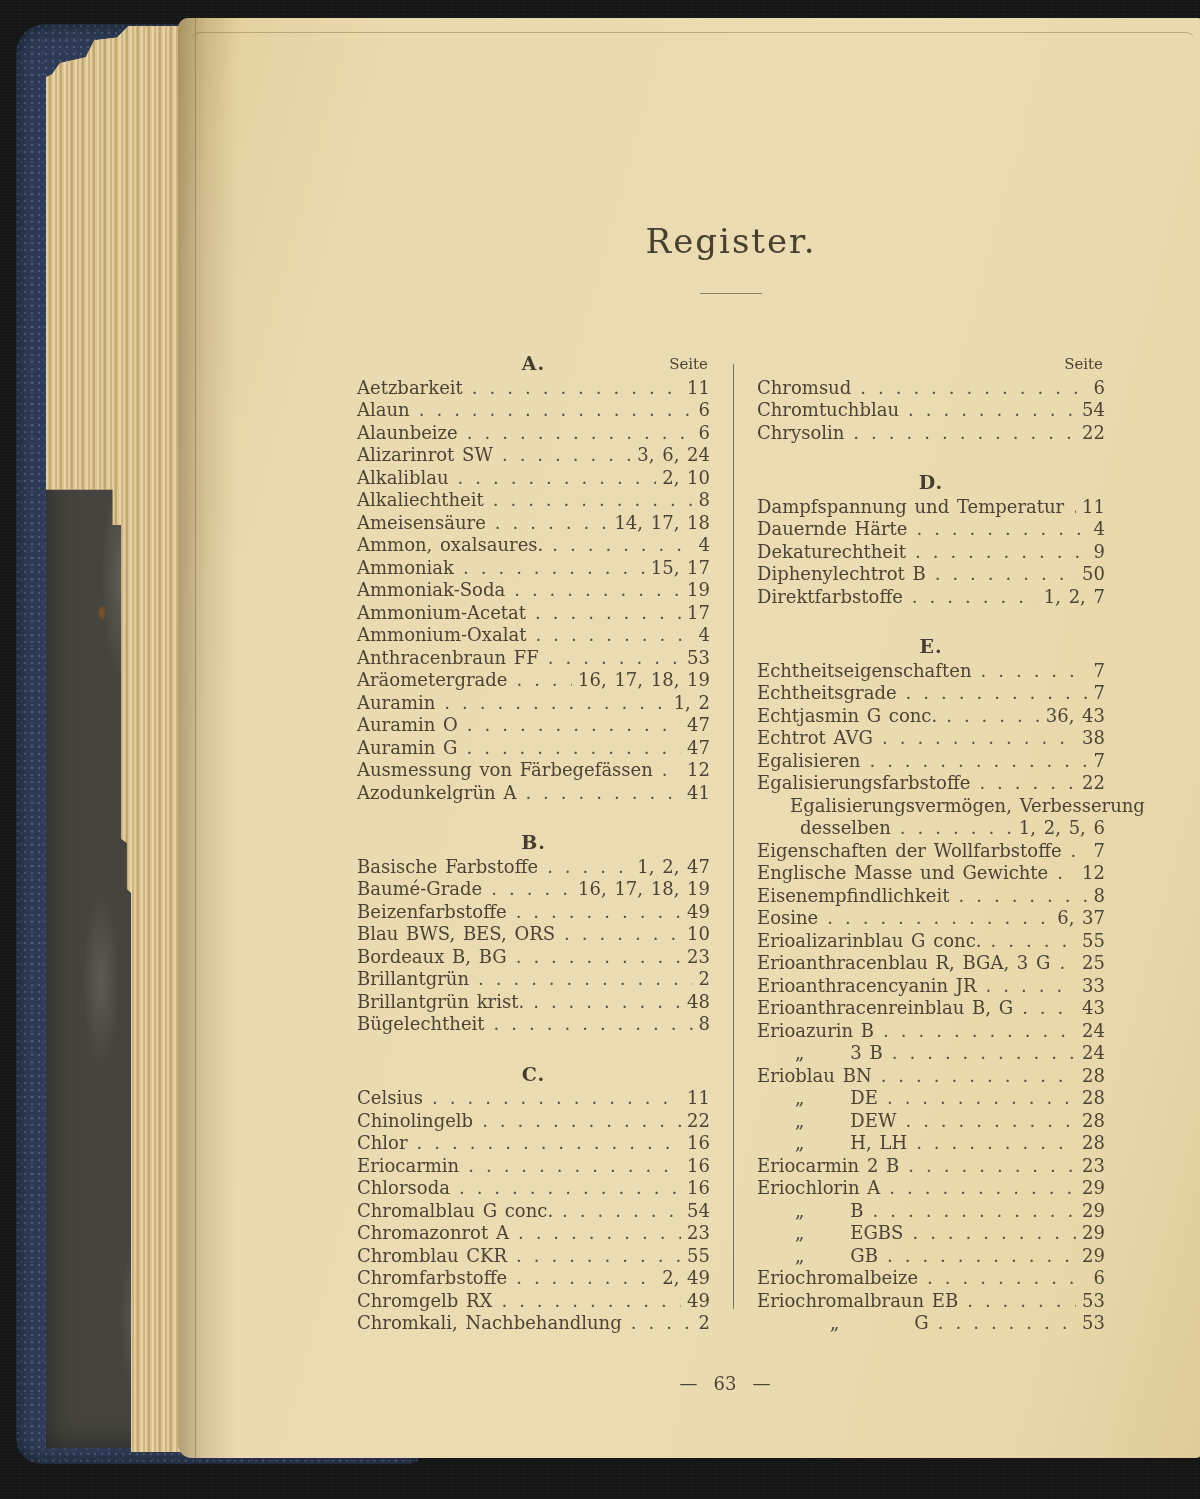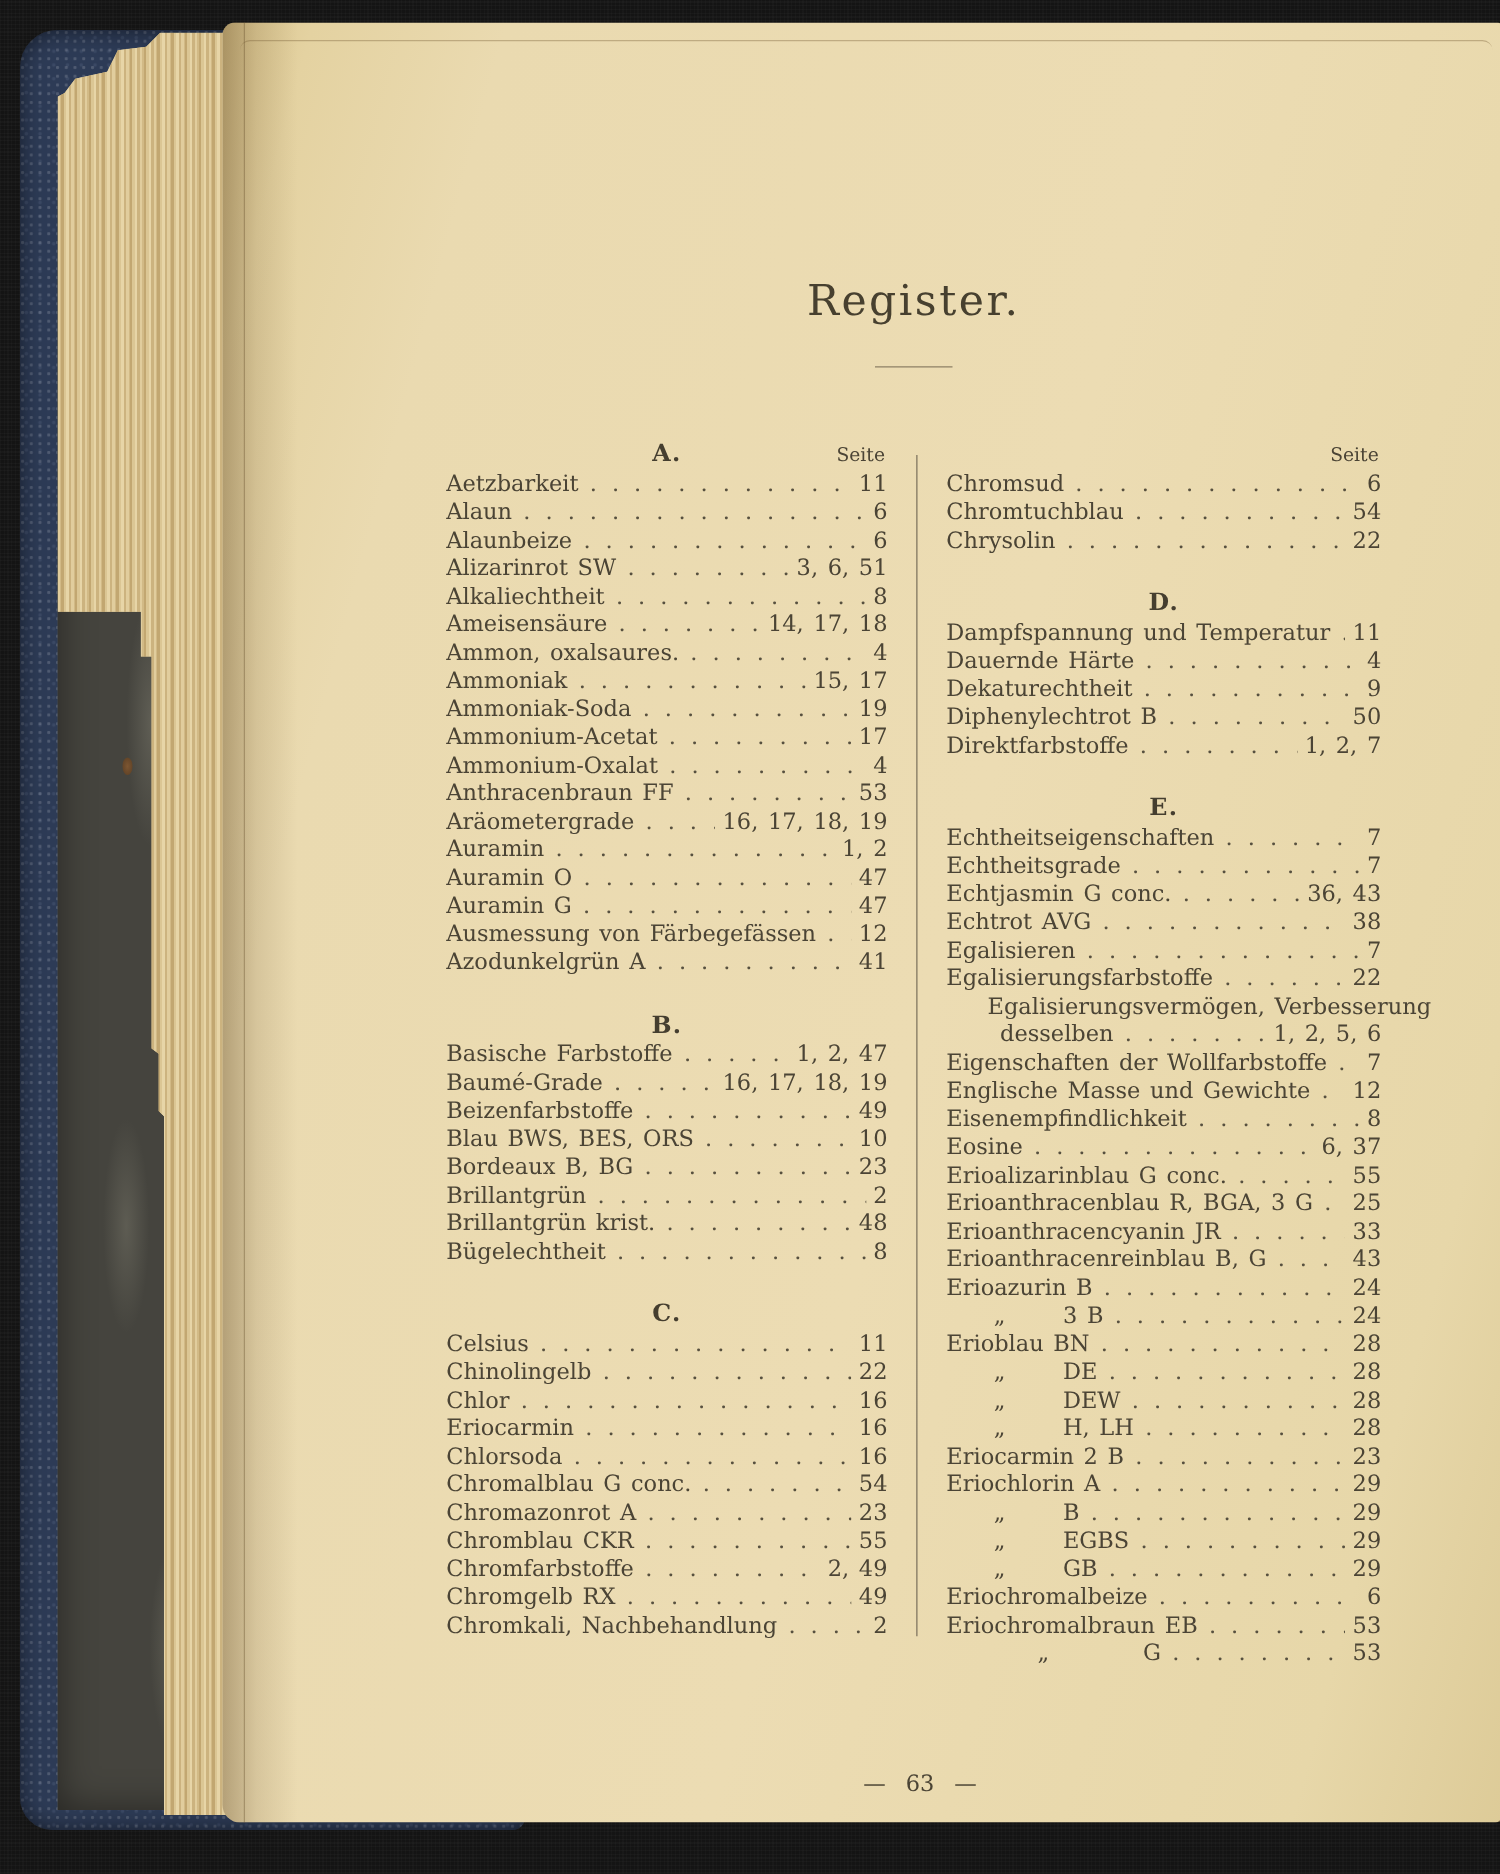--- a/index.html
+++ b/index.html
@@ -74,22 +74,22 @@
   .row .leader{flex:1 1 auto;min-width:0;overflow:hidden;margin:0 6px 0 9px;}
   .row .leader::after{content:"..........................................";letter-spacing:12px;color:#57503f;}
   .row .pg{flex:0 0 auto;text-align:right;}
   .row .q{flex:0 0 auto;}
   .row.sub .q{margin-left:38px;}
   .row.sub .name{margin-left:46px;}
   .row.sub2 .q{margin-left:73px;}
   .row.sub2 .name{margin-left:75px;}
   .row.cont .name{margin-left:43px;}
   .row.nopage .name{flex:1 1 auto;margin-left:33px;}
-  .folio{position:absolute;left:184px;top:1355px;width:748px;text-align:center;
-    font-size:18px;color:#4b4435;margin-top:44px;}
+  .folio{position:absolute;left:173px;top:1355px;width:748px;text-align:center;
+    font-size:18px;color:#4b4435;}
   .folio .dash{display:inline-block;margin:0 16px;}
 </style>
 </head>
 <body>
 
 <div class="scene">
   <div class="cover"></div>
   <div class="marble"></div>
   <div class="stack"></div>
   <div class="stain"></div>
@@ -118,21 +118,26 @@
               <span class="pg">6</span>
             </div>
             <div class="row normal">
               <span class="name">Alaunbeize</span>
               <span class="leader"></span>
               <span class="pg">6</span>
             </div>
             <div class="row normal">
               <span class="name">Alizarinrot SW</span>
               <span class="leader"></span>
-              <span class="pg">3, 6, 51</span>
+              <span class="pg">3, 6, 24</span>
+            </div>
+            <div class="row normal">
+              <span class="name">Alkaliblau</span>
+              <span class="leader"></span>
+              <span class="pg">2, 10</span>
             </div>
             <div class="row normal">
               <span class="name">Alkaliechtheit</span>
               <span class="leader"></span>
               <span class="pg">8</span>
             </div>
             <div class="row normal">
               <span class="name">Ameisensäure</span>
               <span class="leader"></span>
               <span class="pg">14, 17, 18</span>

